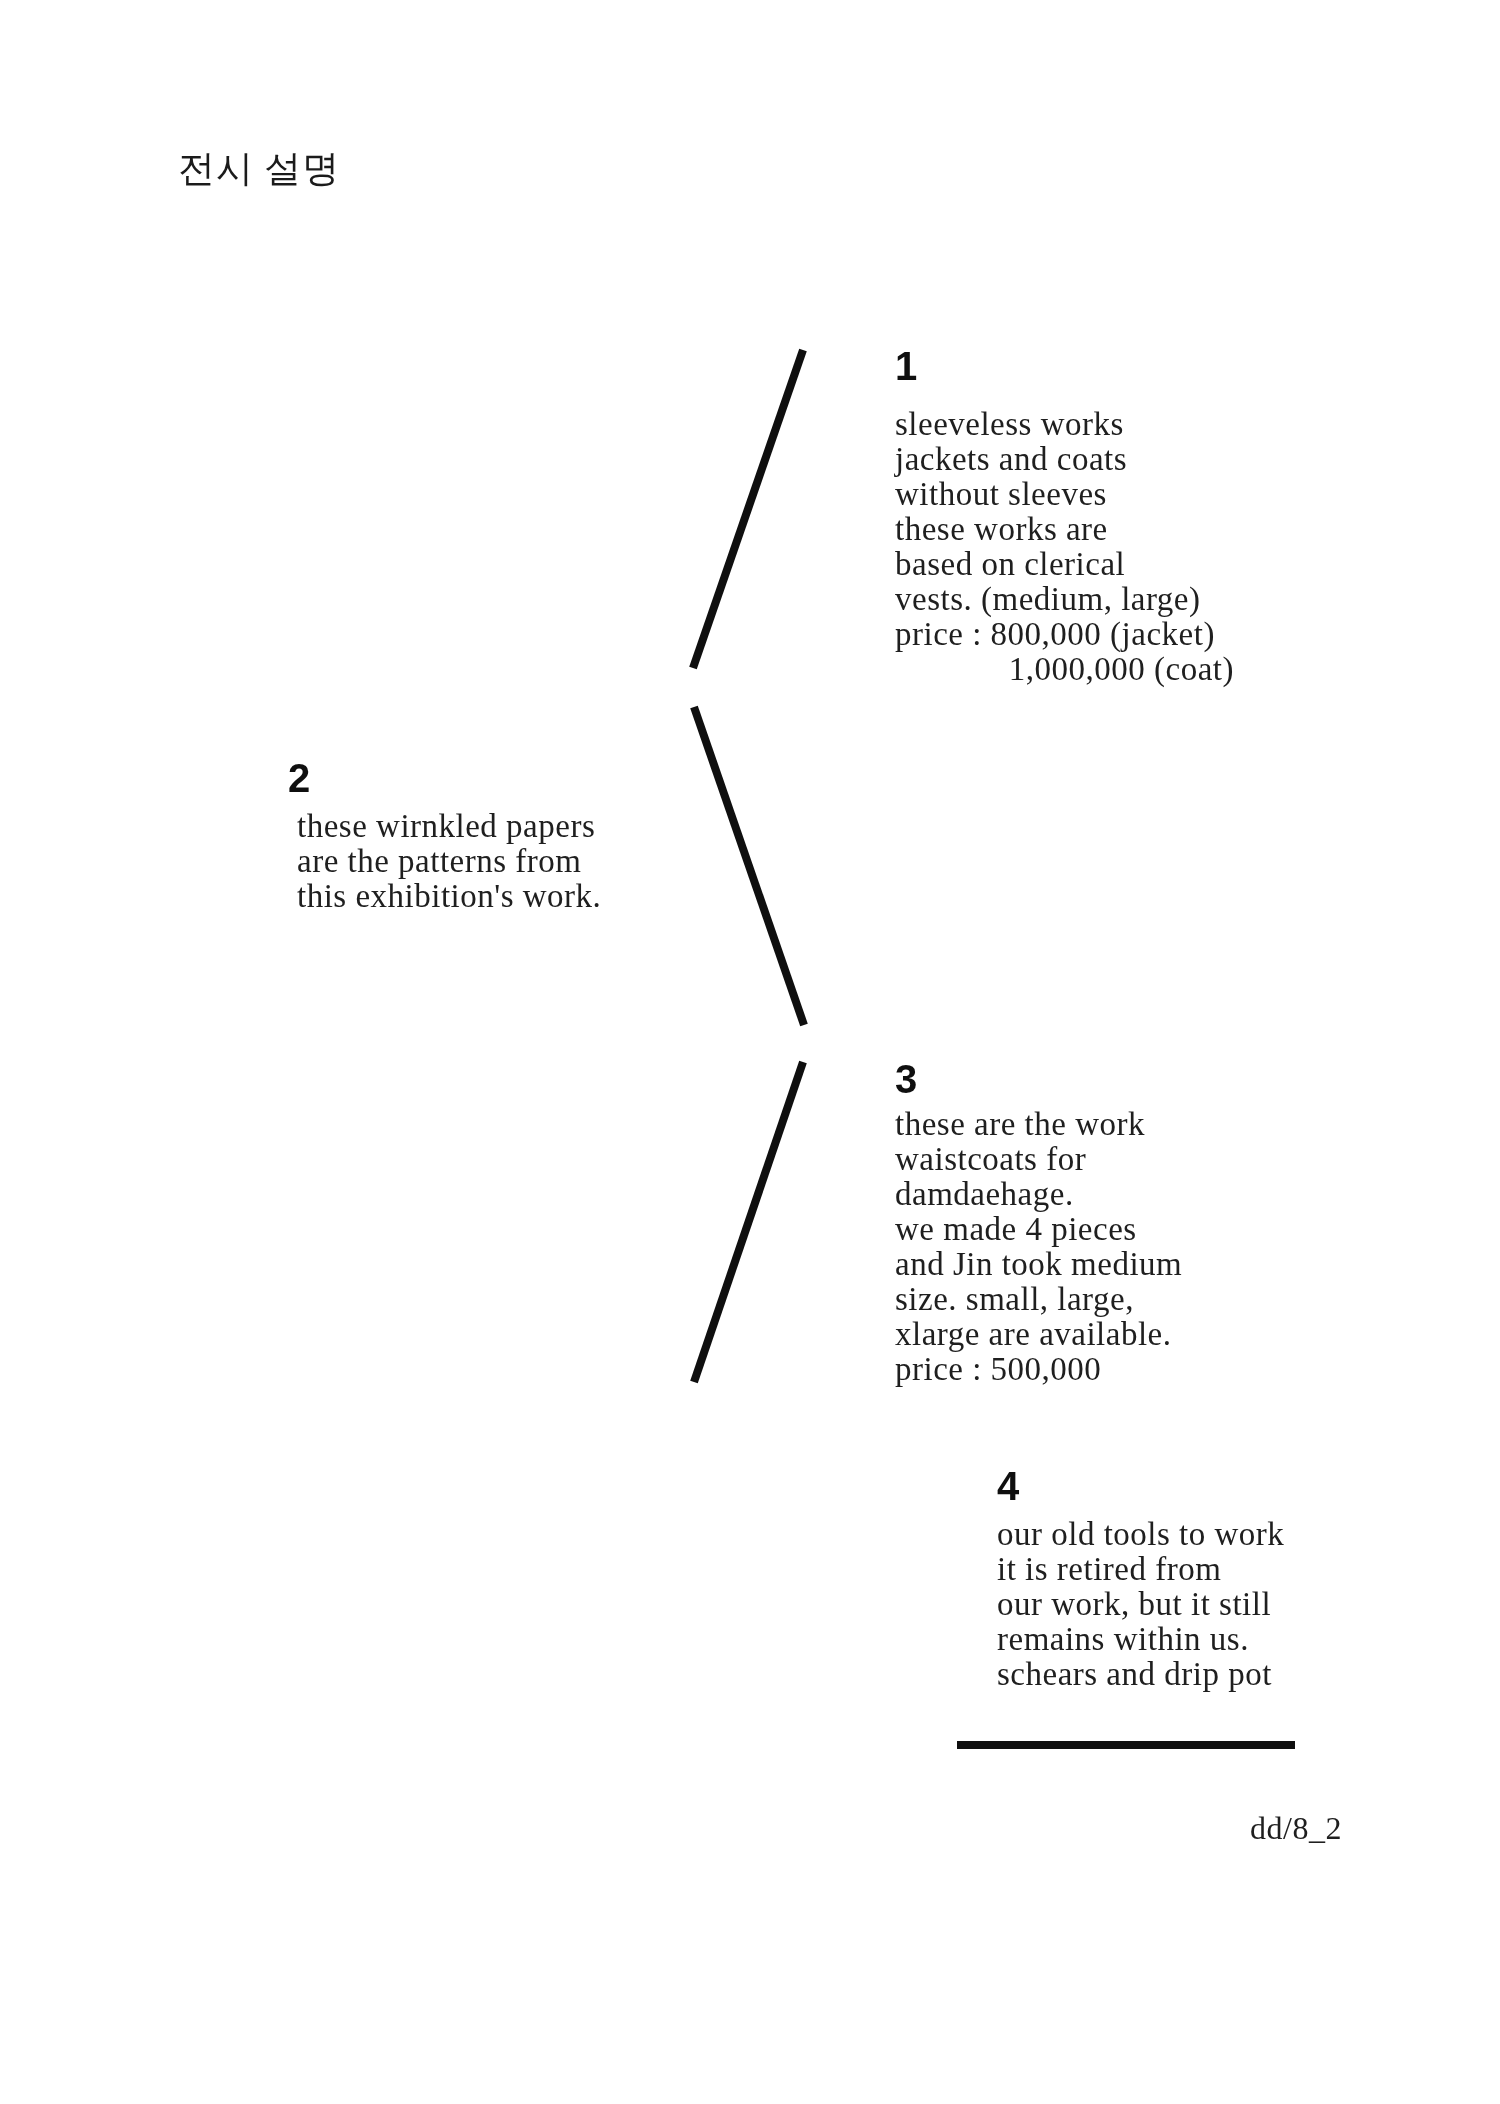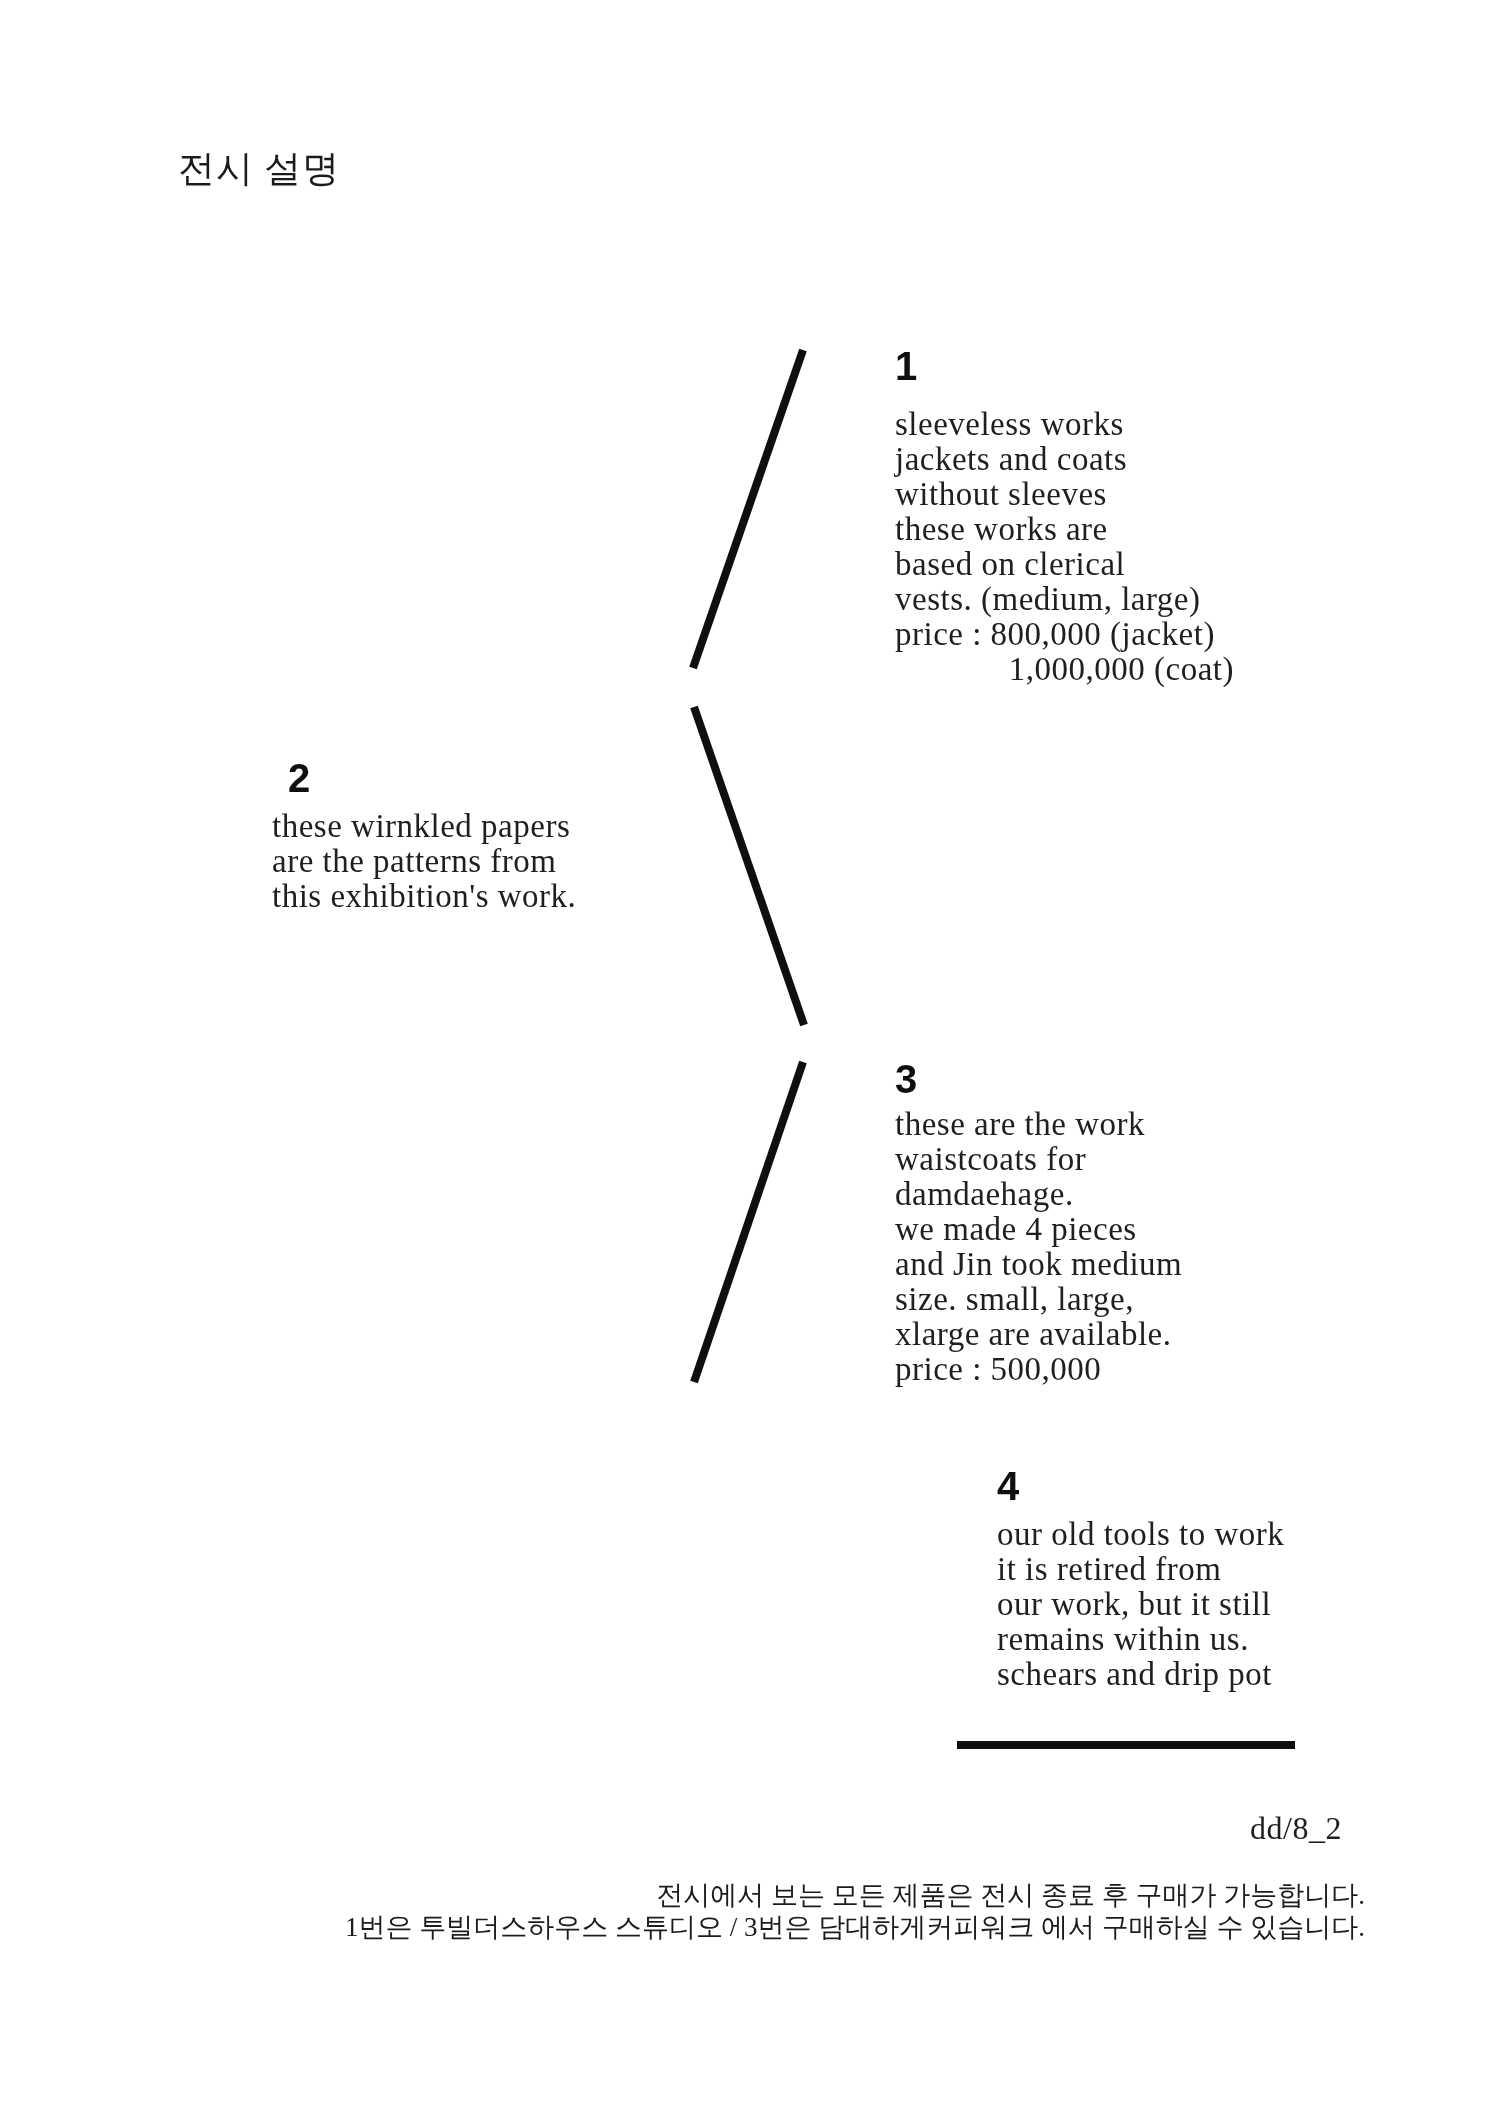--- a/index.html
+++ b/index.html
@@ -48,21 +48,21 @@
     position: absolute;
     font-size: 33px;
     line-height: 35px;
     letter-spacing: 0.5px;
     white-space: pre-wrap;
     color: #1f1f1f;
   }
   #sec1-num  { left: 875px; top: 346px; }
   #sec1-text { left: 875px; top: 407px; }
   #sec2-num  { left: 268px; top: 758px; }
-  #sec2-text { left: 252px; top: 809px; }
+  #sec2-text { left: 277px; top: 809px; }
   #sec3-num  { left: 875px; top: 1059px; }
   #sec3-text { left: 875px; top: 1107px; }
   #sec4-num  { left: 977px; top: 1466px; }
   #sec4-text { left: 977px; top: 1517px; }
   .footer-rule {
     position: absolute;
     left: 937px;
     top: 1741px;
     width: 338px;
     height: 8px;
@@ -131,16 +131,14 @@
   <div id="sec4-text" class="sec-text">our old tools to work
 it is retired from
 our work, but it still
 remains within us.
 schears and drip pot</div>
 
   <div class="footer-rule"></div>
 
   <div class="page-label">dd/8_2</div>
 
-  <div class="purchase-notice">전시에서 보는 모든 제품은 전시 종료 후 구매가 가능합니다.
-1번은 투빌더스하우스 스튜디오 / 3번은 담대하게커피워크 에서 구매하실 수 있습니다.</div>
 
 </div>
 
 </body></html>

